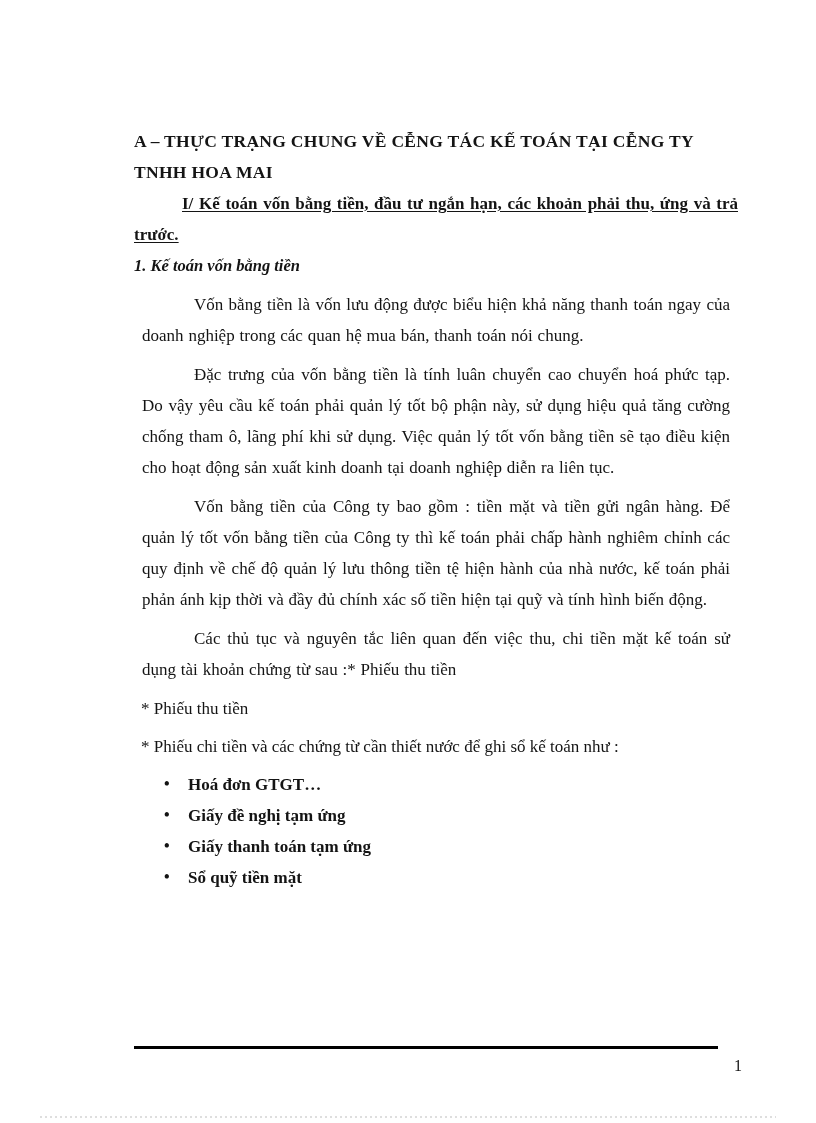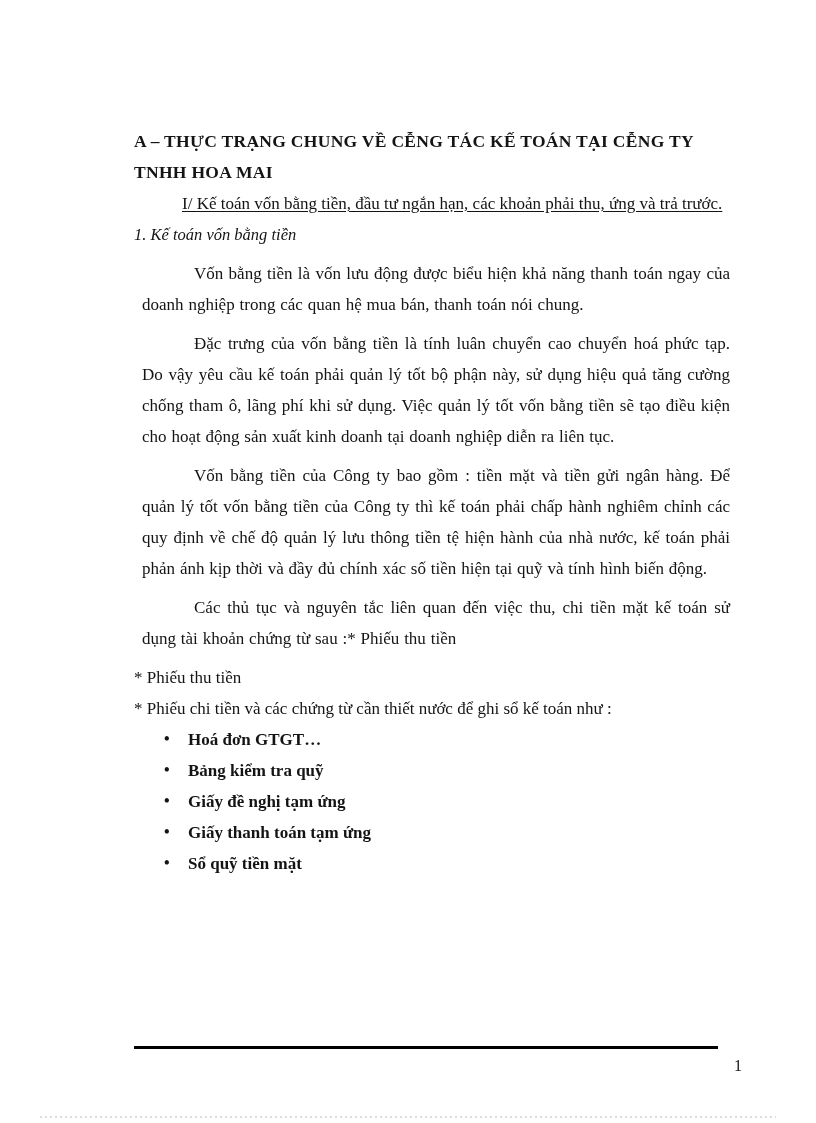--- a/index.html
+++ b/index.html
@@ -38,36 +38,36 @@
     font-weight: bold;
     line-height: 31px;
     letter-spacing: 0.3px;
     margin: 0;
     text-align: left;
   }
 
   
   .section-heading {
     font-size: 17px;
-    font-weight: normal;
+    font-weight: bold;
     line-height: 31px;
     margin: 0;
     text-indent: 48px;
     text-align: justify;
     text-justify: inter-word;
   }
   .section-heading .u {
     text-decoration: underline;
     text-underline-offset: 2px;
   }
 
   
   .sub-heading {
     font-size: 16.5px;
-    font-weight: normal;
+    font-weight: bold;
     font-style: italic;
     line-height: 31px;
     margin: 0;
     text-align: left;
   }
 
   
   .para {
     font-size: 17px;
     line-height: 31px;
@@ -75,21 +75,21 @@
     text-indent: 52px;
     text-align: justify;
     text-justify: inter-word;
     word-spacing: 0.6px;
   }
 
   
   .star-line {
     font-size: 17px;
     line-height: 31px;
-    margin: 0;
+    margin: 7px;
     text-indent: 0;
     text-align: left;
   }
 
   
   .bullet-list {
     list-style: none;
     margin: 0;
     padding: 0;
     font-weight: bold;
@@ -173,21 +173,20 @@
     <p class="para">Vốn bằng tiền của Công ty bao gồm : tiền mặt và tiền gửi ngân hàng. Để quản lý tốt vốn bằng tiền của Công ty thì kế toán phải chấp hành nghiêm chỉnh các quy định về chế độ quản lý lưu thông tiền tệ hiện hành của nhà nước, kế toán phải phản ánh kịp thời và đầy đủ chính xác số tiền hiện tại quỹ và tính hình biến động.</p>
 
     <p class="para">Các thủ tục và nguyên tắc liên quan đến việc thu, chi tiền mặt kế toán sử dụng tài khoản chứng từ sau :* Phiếu thu tiền</p>
 
     <p class="star-line">* Phiếu thu tiền</p>
 
     <p class="star-line">* Phiếu chi tiền và các chứng từ cần thiết nước để ghi sổ kế toán như :</p>
 
     <ul class="bullet-list">
       <li>Hoá đơn GTGT…</li>
-      <li>Bảng kiểm tra quỹ</li>
       <li>Giấy đề nghị tạm ứng</li>
       <li>Giấy thanh toán tạm ứng</li>
       <li>Sổ quỹ tiền mặt</li>
     </ul>
 
   </div>
 
   <div class="footer">
     <div class="footer-rule"></div>
     <div class="page-number">1</div>

